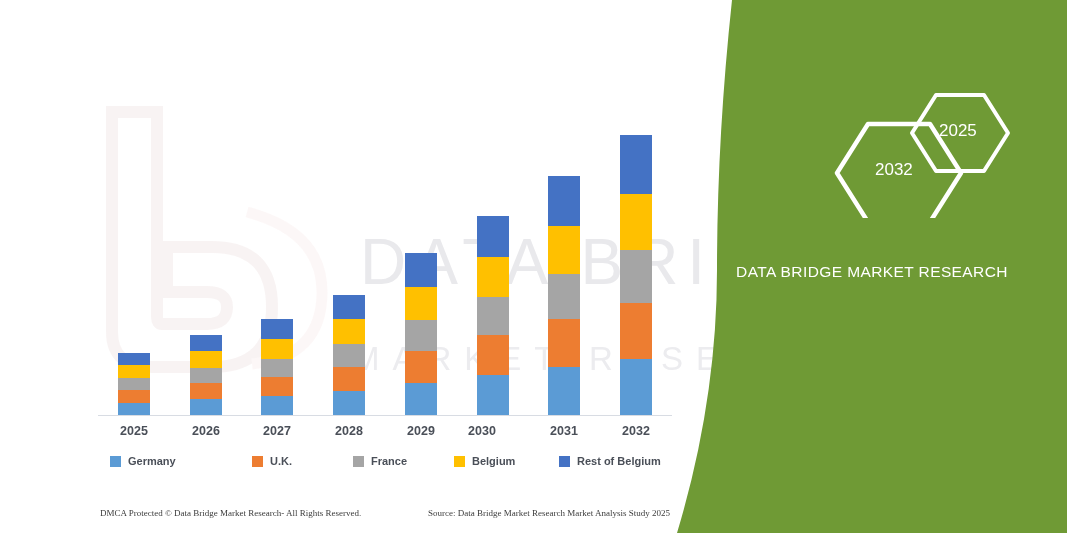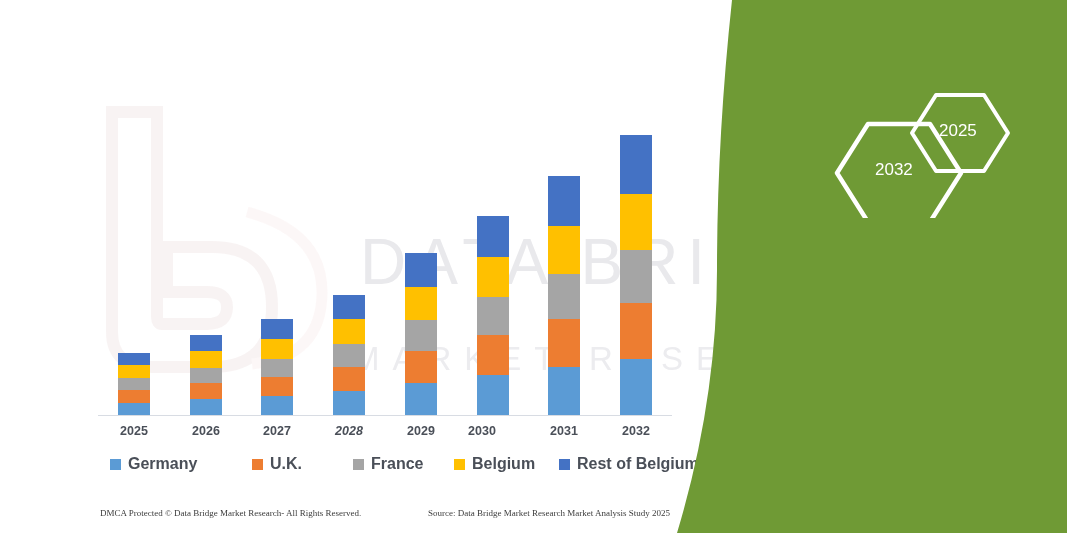--- a/index.html
+++ b/index.html
@@ -103,21 +103,21 @@
     position: absolute;
     left: 110px; top: 455px;
     width: 560px;
     height: 20px;
   }
   .legend-item {
     position: absolute;
     display: flex;
     align-items: center;
     gap: 7px;
-    font-size: 16px;
+    font-size: 11px;
     font-weight: bold;
     color: #4a4f58;
     white-space: nowrap;
   }
   .swatch { width: 11px; height: 11px; display: inline-block; }
 
   .footer {
     position: absolute;
     left: 84px; top: 508px;
     width: 600px;
@@ -244,21 +244,21 @@
           <div class="seg" style="height: 56px; background: rgb(237, 125, 49);"></div>
           <div class="seg" style="height: 57px; background: rgb(91, 155, 213);"></div>
         </div>
       </div>
     <div class="axis-line"></div>
 
     <div class="xlabels" id="xlabels">
         <div class="xlabel" style="left: 6px;">2025</div>
         <div class="xlabel" style="left: 78px;">2026</div>
         <div class="xlabel" style="left: 149px;">2027</div>
-        <div class="xlabel" style="left: 221px; font-style: italic;">2028</div>
+        <div class="xlabel" style="left: 221px;">2028</div>
         <div class="xlabel" style="left: 293px;">2029</div>
         <div class="xlabel" style="left: 354px;">2030</div>
         <div class="xlabel" style="left: 436px;">2031</div>
         <div class="xlabel" style="left: 508px;">2032</div>
       </div>
 
     <div class="legend" id="legend">
         <div class="legend-item" style="left: 0px;">
           <span class="swatch" style="background: rgb(91, 155, 213);"></span>
           <span>Germany</span>
@@ -298,16 +298,17 @@
         <svg width="300" height="130" viewBox="0 0 300 130">
 
           <polygon points="175,45 199,7 247,7 271,45 247,83 199,83" fill="none" stroke="#ffffff" stroke-width="4" stroke-linejoin="round"></polygon>
 
           <polygon points="100,85 131,36 193,36 224,85 193,134 131,134" fill="none" stroke="#ffffff" stroke-width="4.5" stroke-linejoin="round"></polygon>
         </svg>
         <span class="hex-label" style="left:202px; top:33px;">2025</span>
         <span class="hex-label" style="left:138px; top:72px;">2032</span>
       </div>
 
+      <div class="gp-brand">DATA BRIDGE MARKET RESEARCH</div>
 
     </div>
   </div>
 </div>
 
 </body></html>

